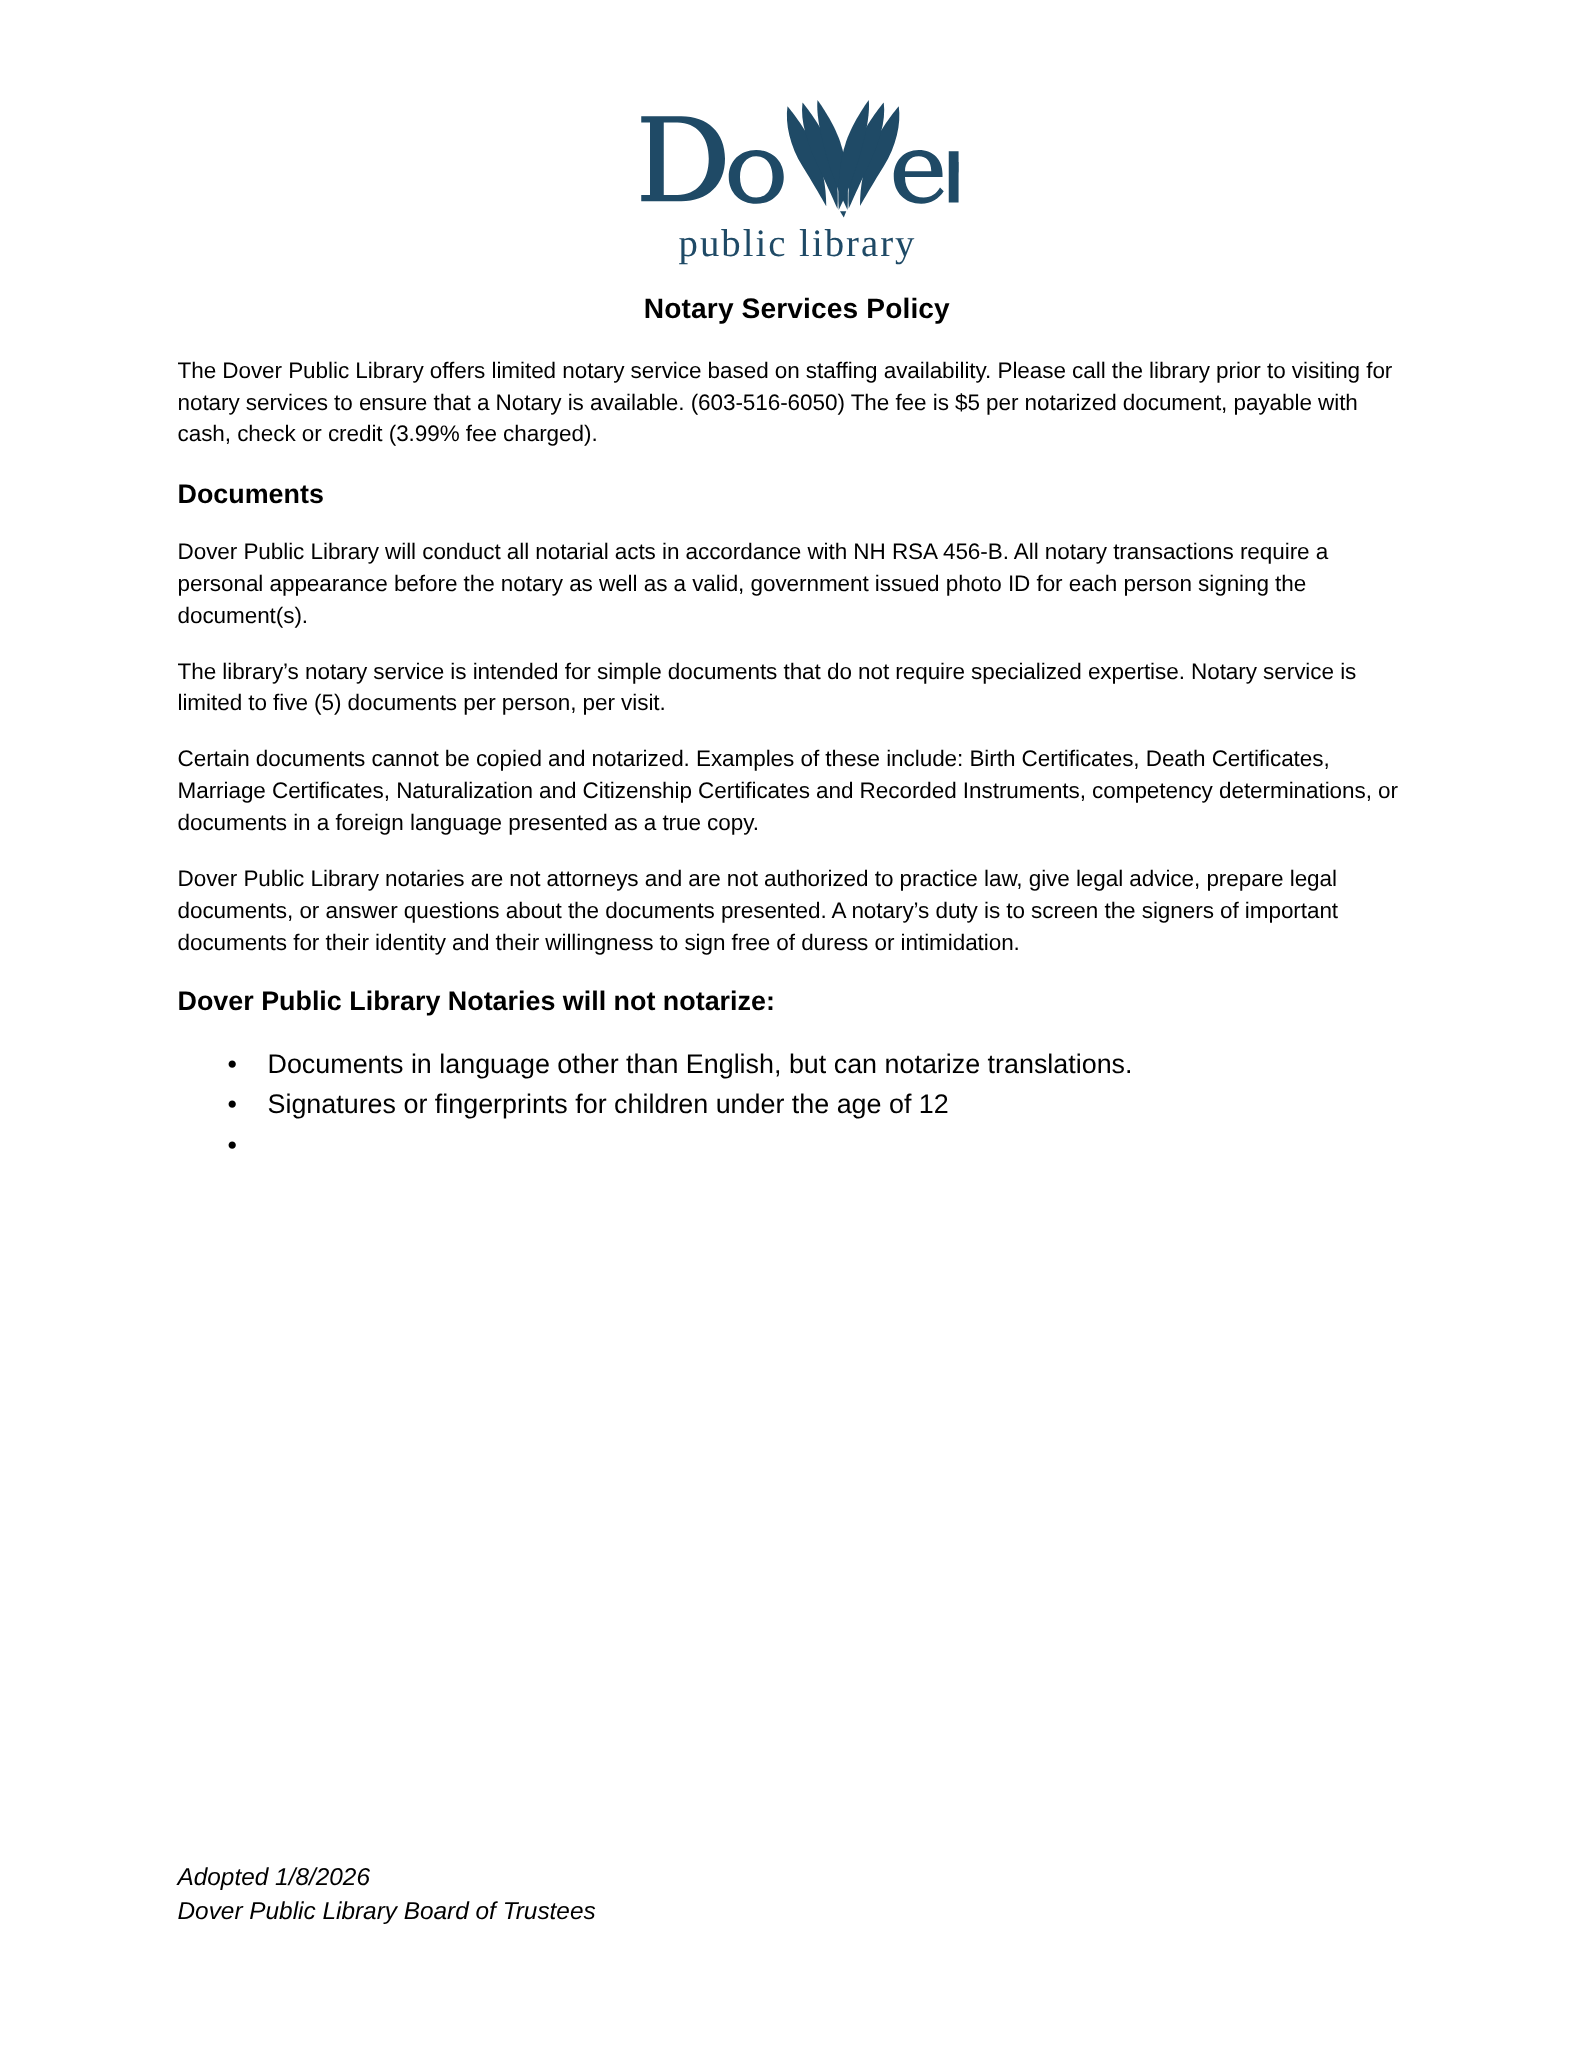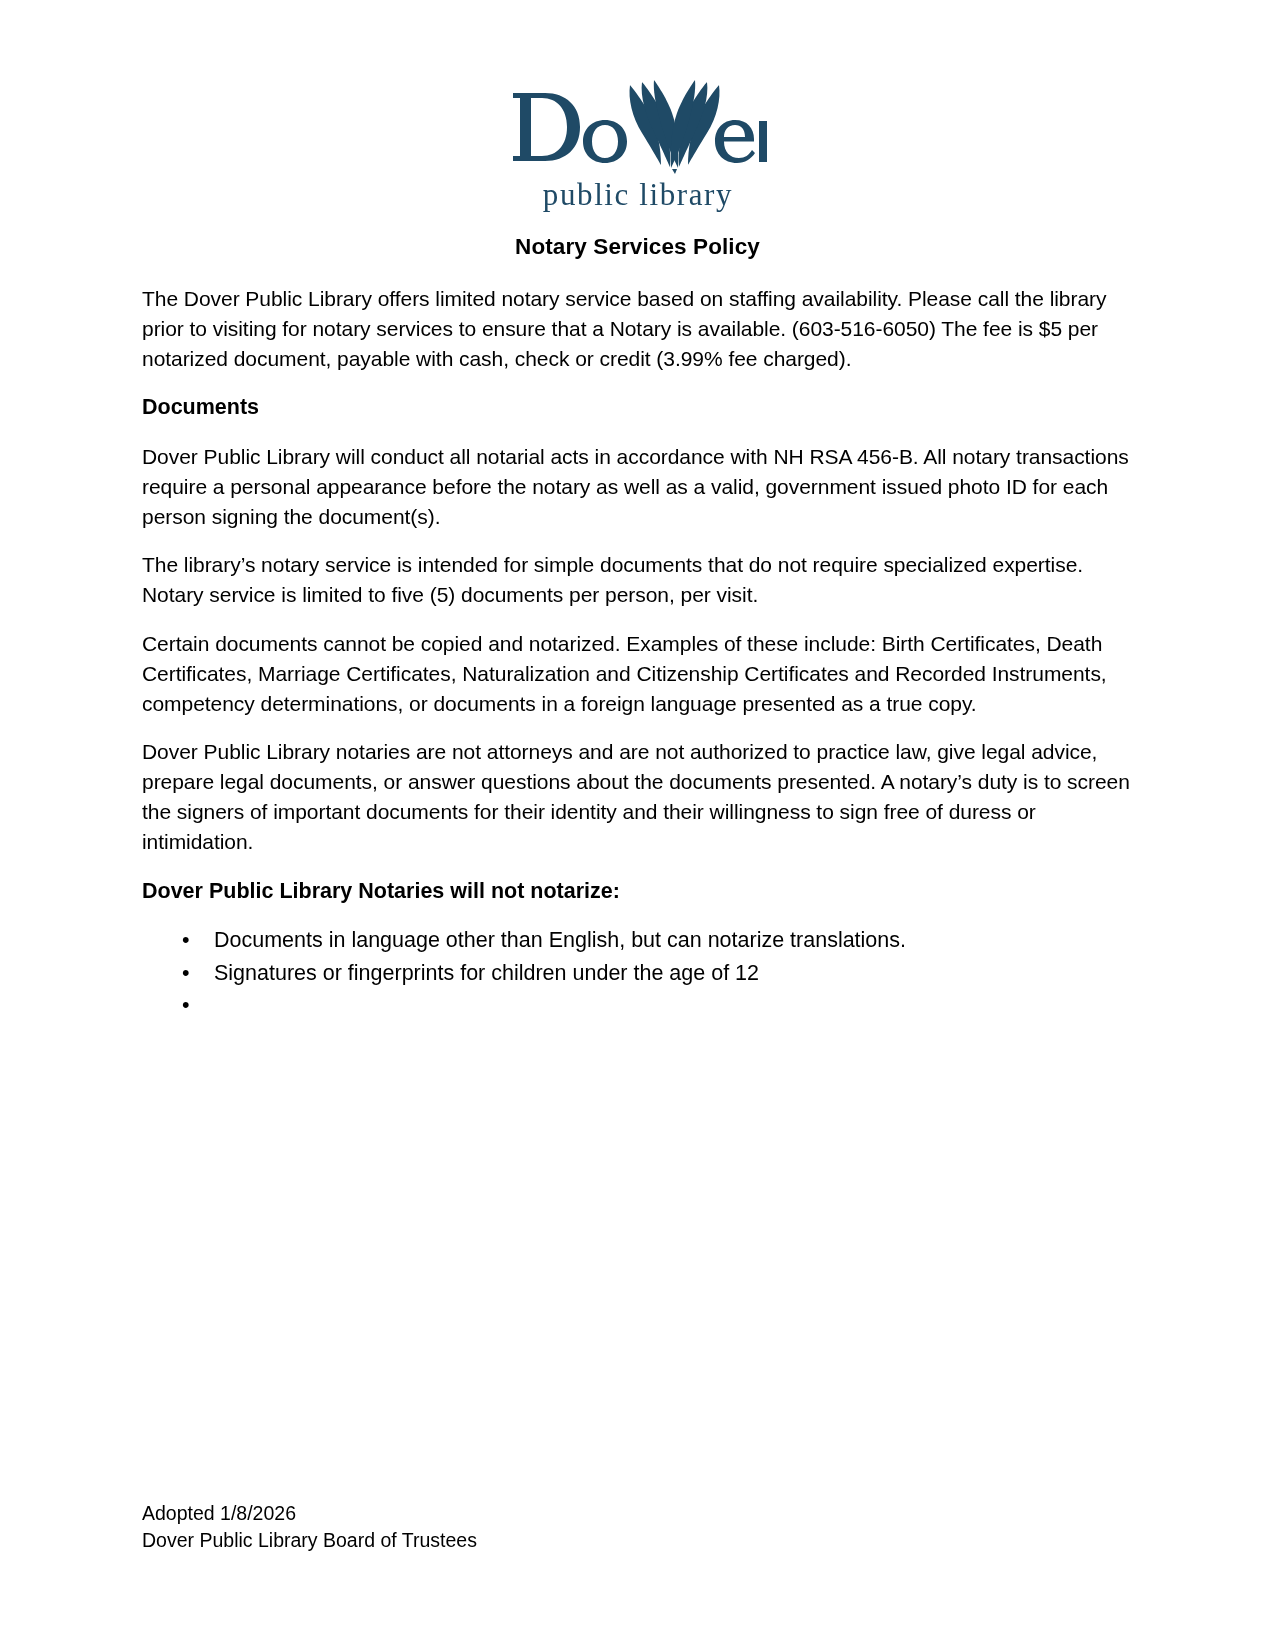--- a/index.html
+++ b/index.html
@@ -46,21 +46,21 @@
     letter-spacing: 0.1px;
     margin: 21px 0 0 0;
     line-height: 1.2;
   }
 
   
   .body-wrap {
     margin-top: 24px;
   }
   p.para {
-    font-size: 21px;
+    font-size: 18px;
     line-height: 1.42;
     margin: 0 0 19px 0;
     text-align: left;
     letter-spacing: -0.05px;
   }
   h2.sub-head {
     font-size: 21.5px;
     font-weight: bold;
     line-height: 1.42;
     margin: 0 0 19px 0;
@@ -82,21 +82,22 @@
     left: 0;
     top: 0;
     font-size: 21.5px;
     line-height: 1.42;
   }
 
   
   .footer-block {
     position: absolute;
     left: 142px;
-    bottom: 95px;
+    bottom: 106px;
+    font-style: italic;
   }
   .footer-line {
     font-size: 19.5px;
     line-height: 1.42;
     margin: 0;
   }
 </style>
 </head>
 <body>
 

